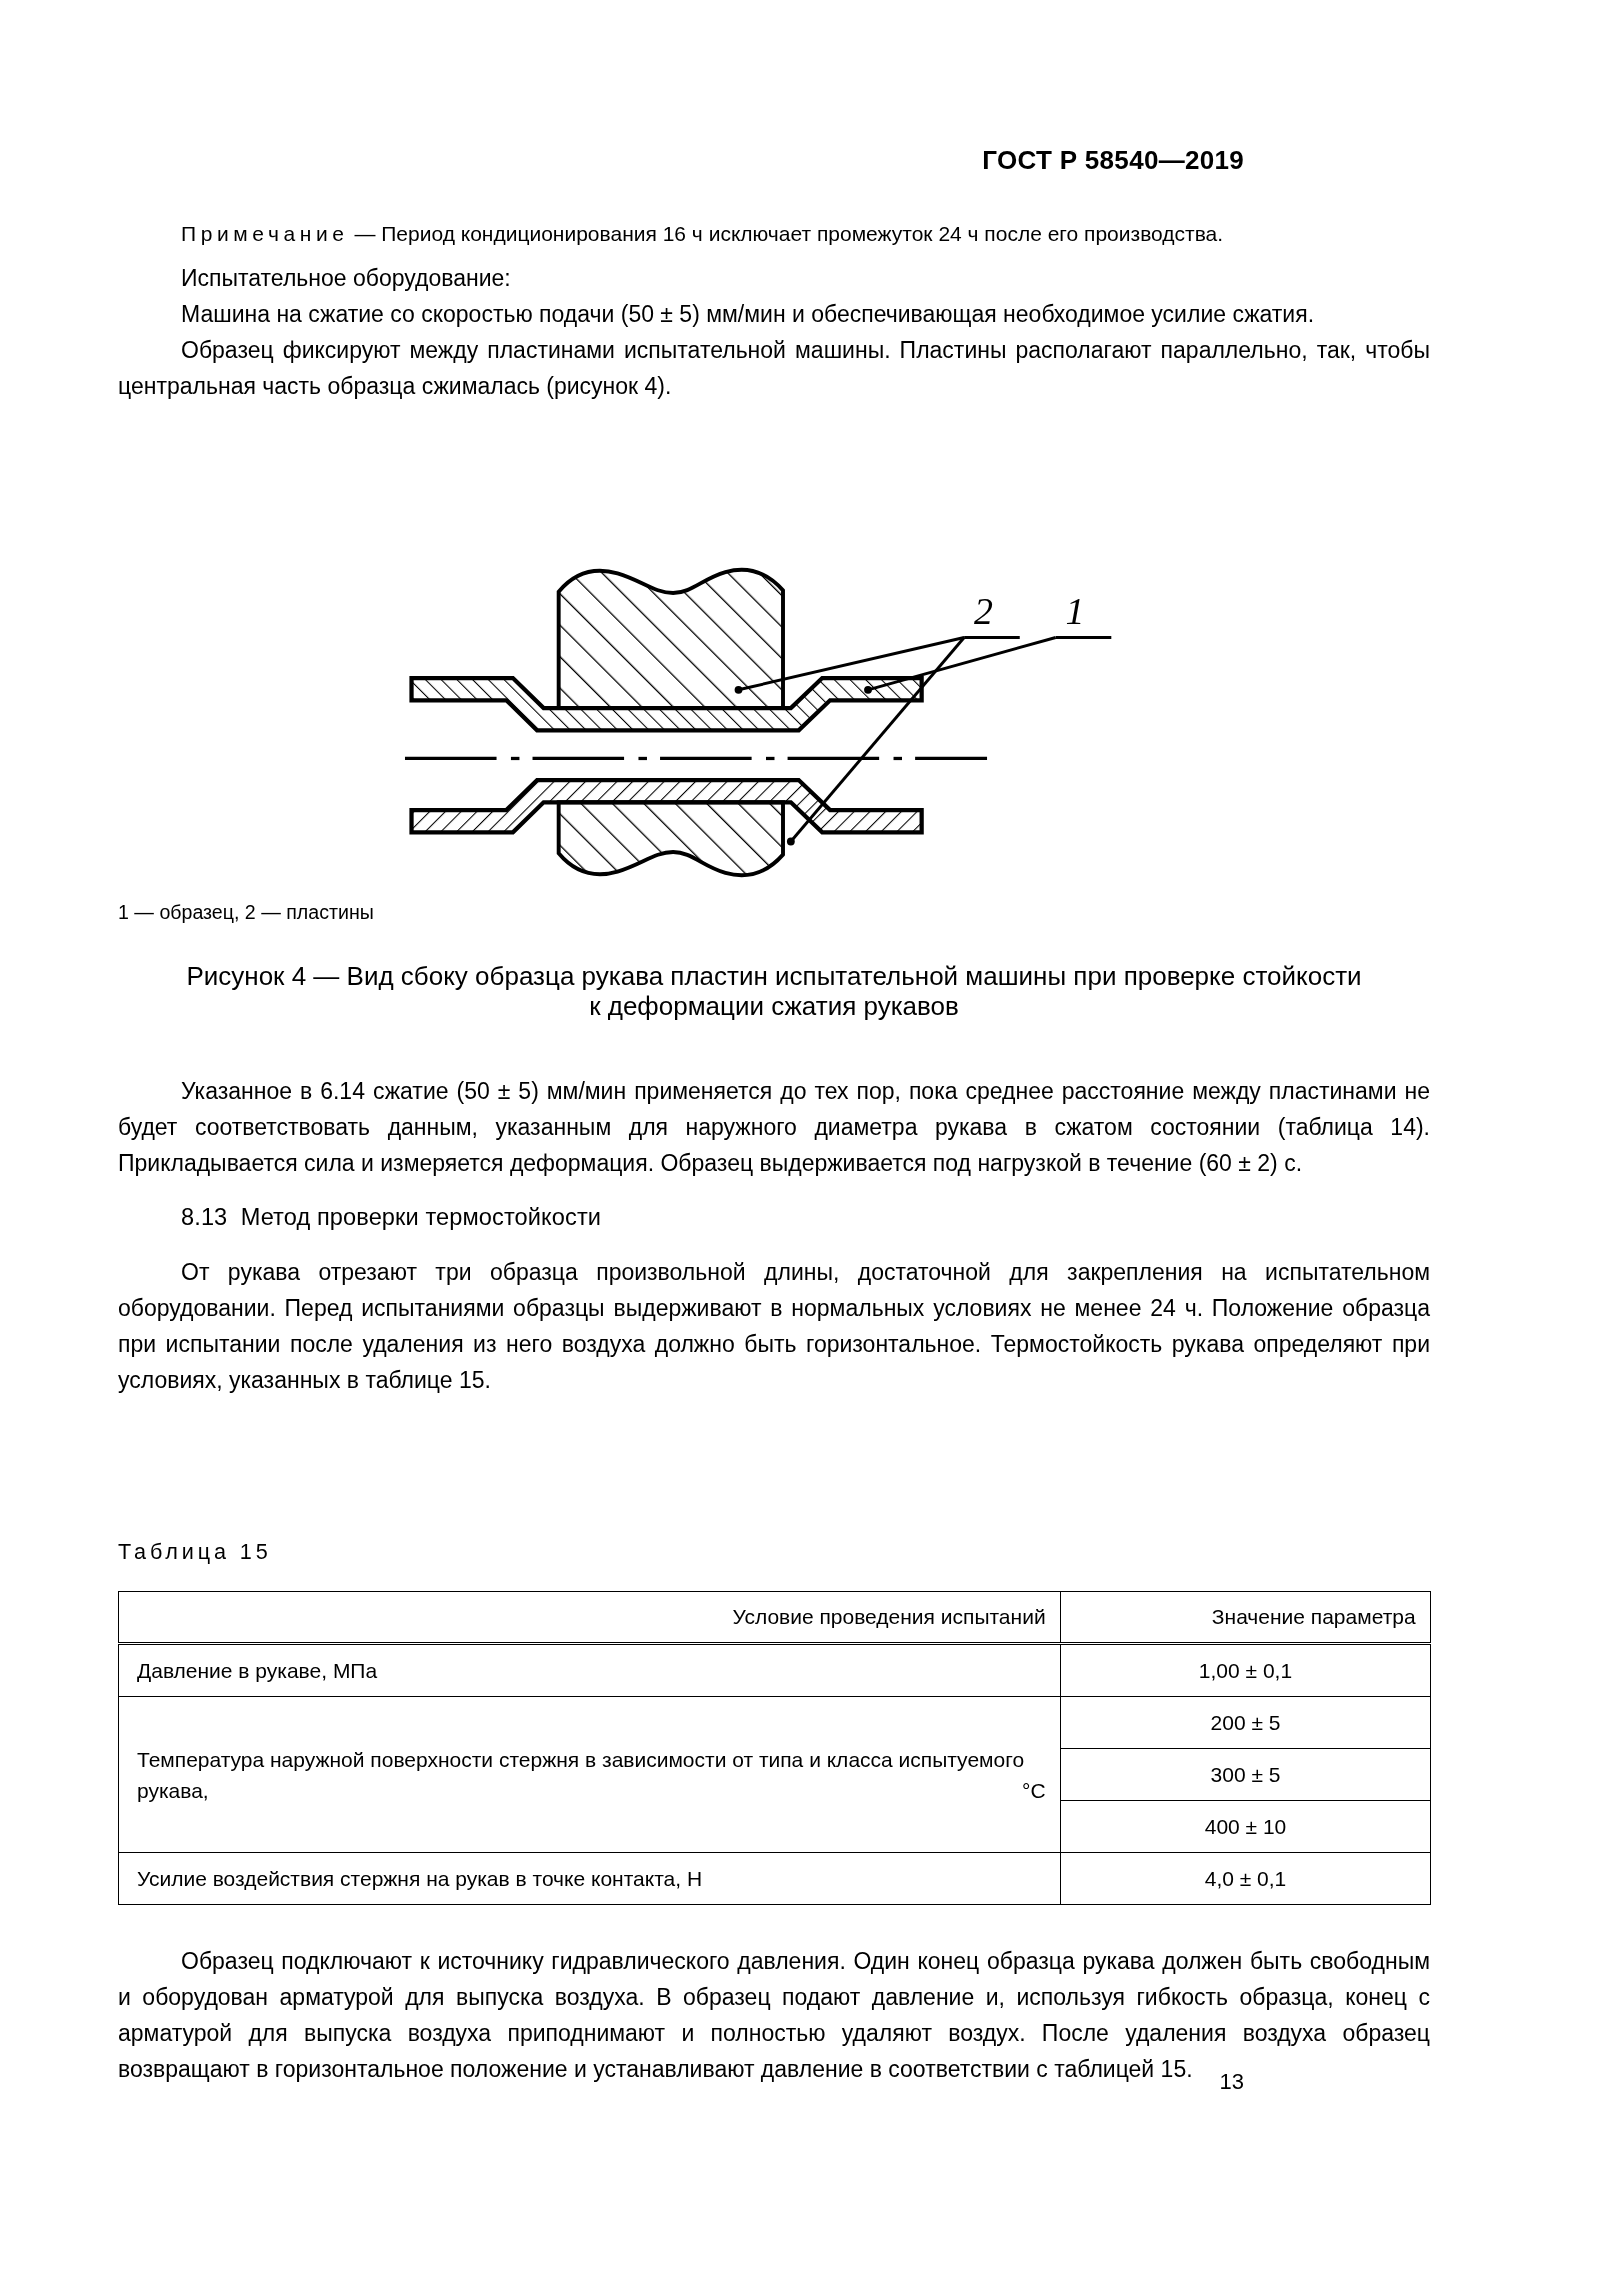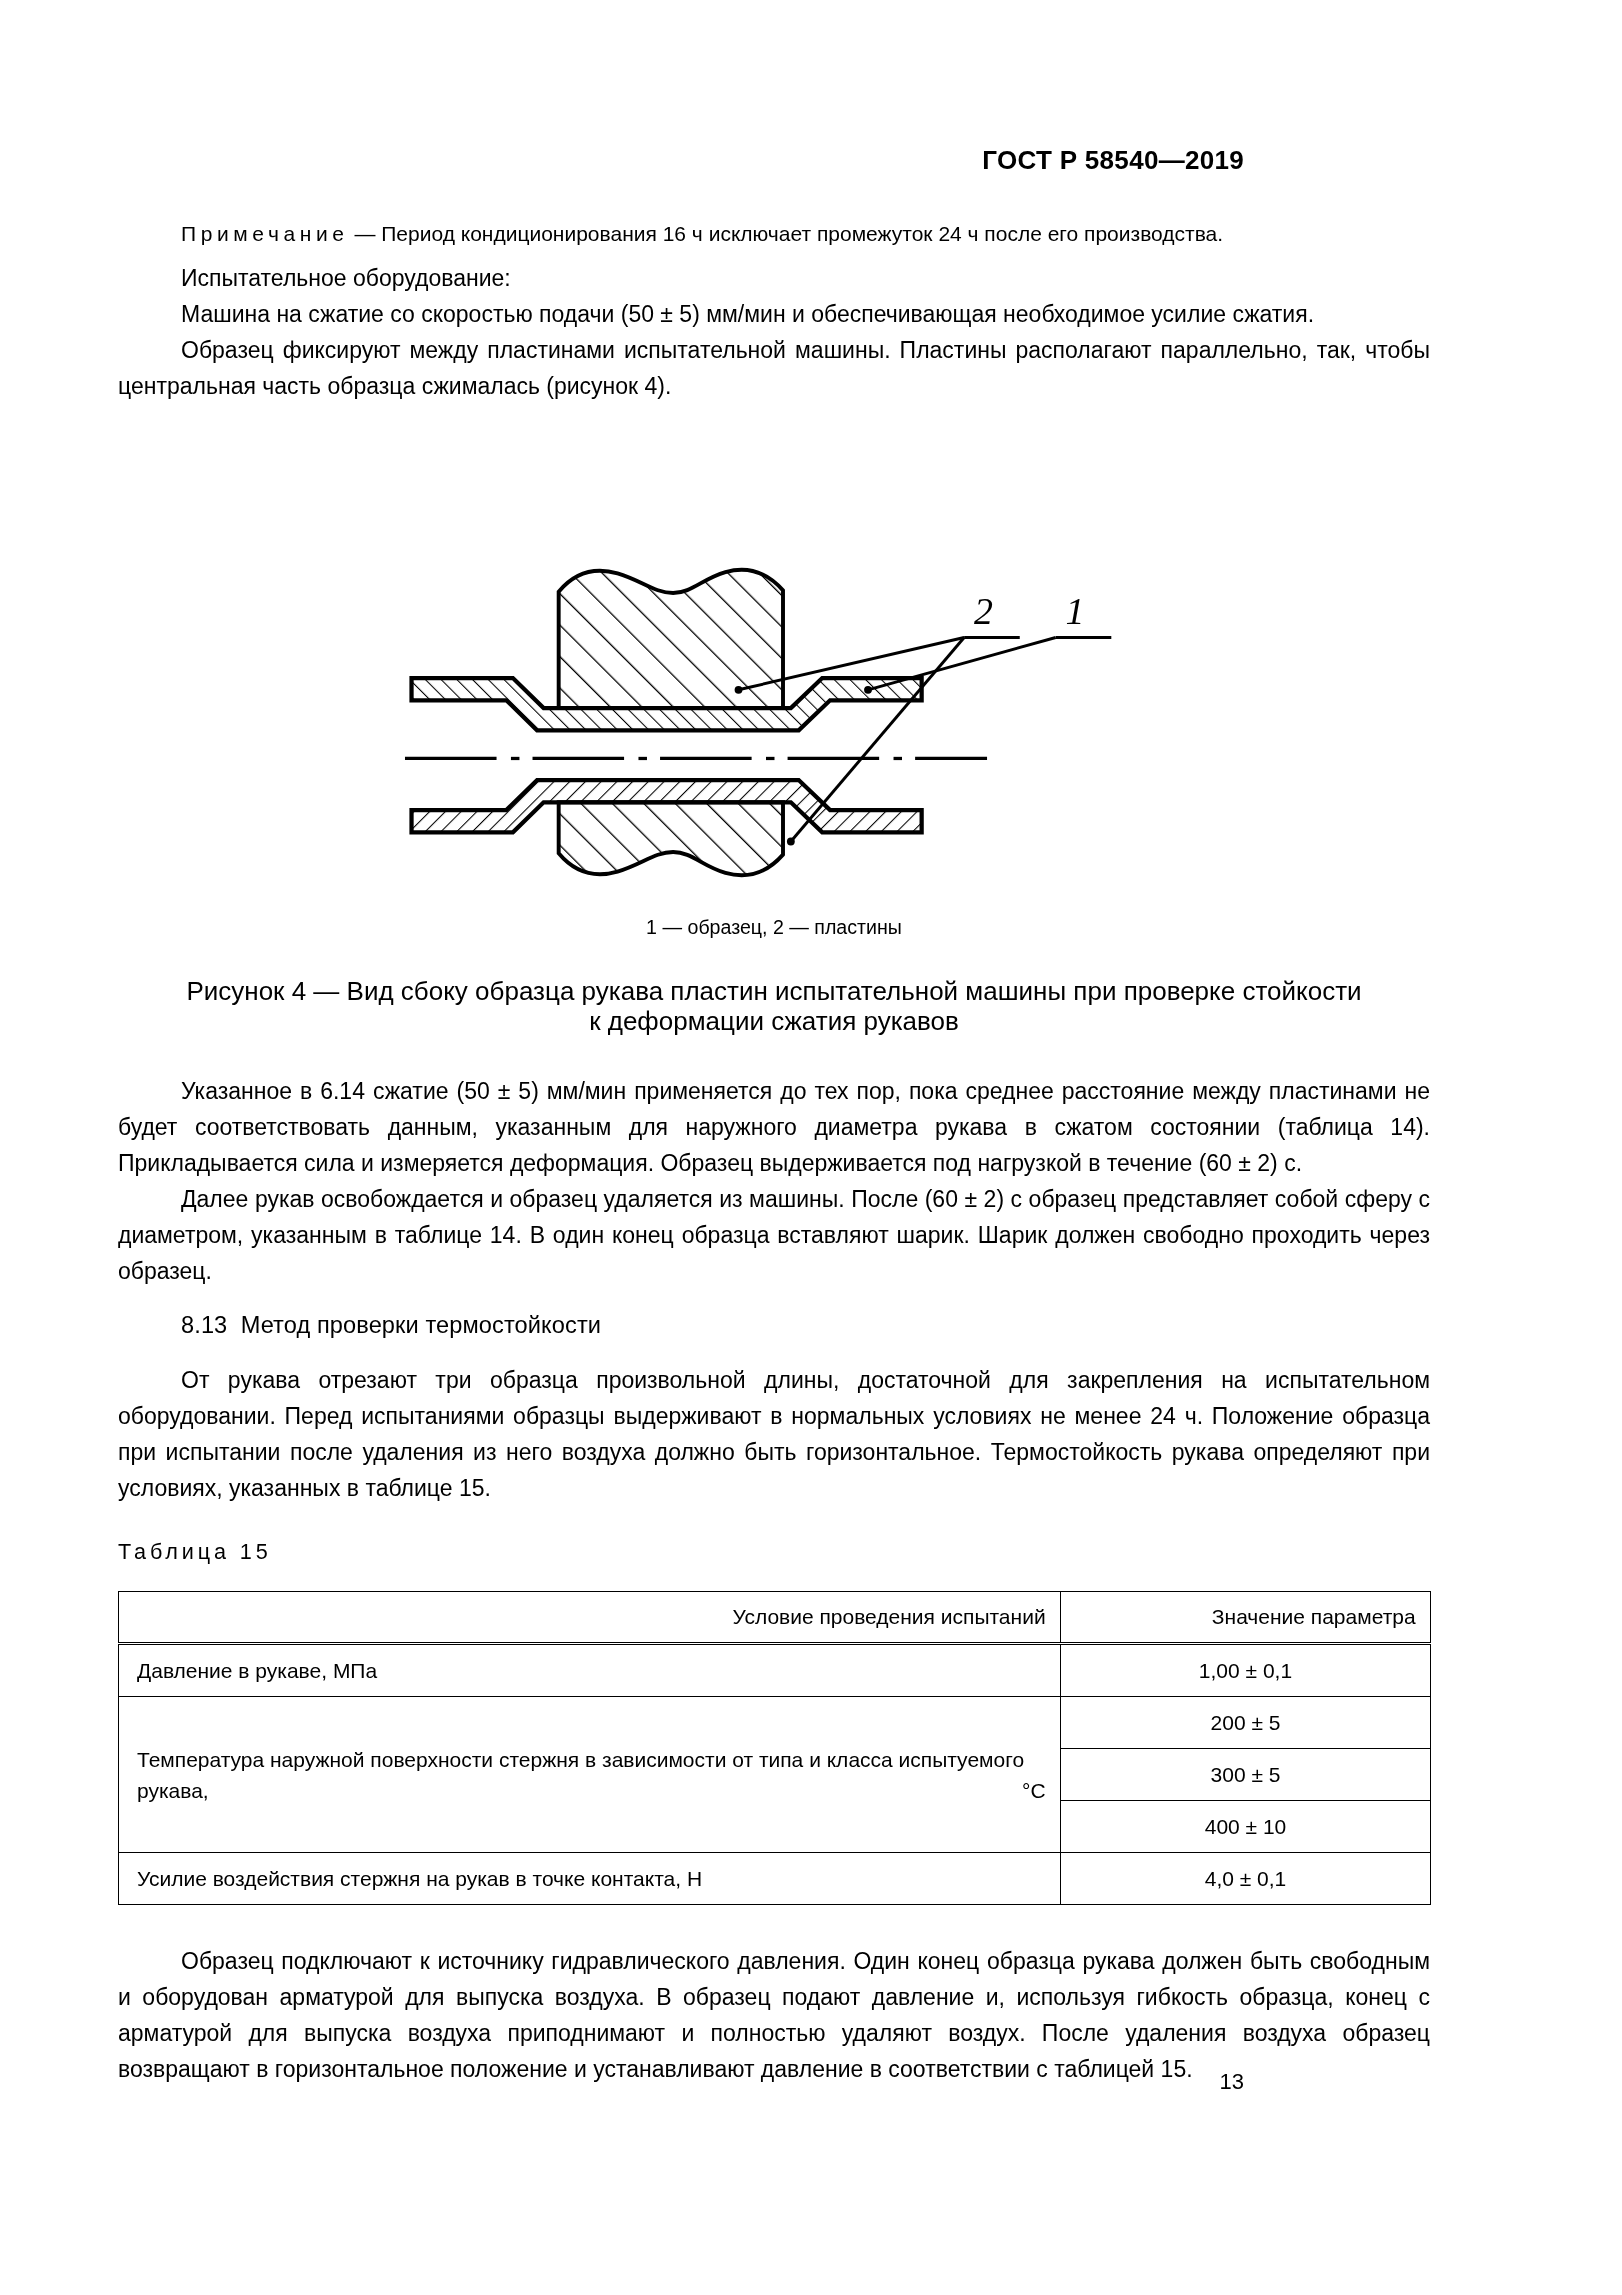--- a/index.html
+++ b/index.html
@@ -76,22 +76,21 @@
     left: 118px;
     top: 559px;
     width: 1312px;
   }
   .figure-svg-holder {
     width: 100%;
     display: flex;
     justify-content: center;
   }
   .fig-sublabel {
-    margin-top: 28px;
-    text-align: center;
+    margin-top: 13px;
     font-size: 19.6px;
     line-height: 27.5px;
   }
   .fig-caption {
     margin-top: 34px;
     text-align: center;
     font-size: 26px;
     line-height: 30px;
   }
 
@@ -267,21 +266,20 @@
 
     <div class="fig-caption">
       <div>Рисунок 4 — Вид сбоку образца рукава пластин испытательной машины при проверке стойкости</div>
       <div>к деформации сжатия рукавов</div>
     </div>
   </div>
 
   <div class="content" style="top:1073px;">
     <p class="body">Указанное в 6.14 сжатие (50 ± 5) мм/мин применяется до тех пор, пока среднее расстояние между пластинами не будет соответствовать данным, указанным для наружного диаметра рукава в сжатом состоянии (таблица 14). Прикладывается сила и измеряется деформация. Образец выдерживается под нагрузкой в течение (60 ± 2) с.</p>
 
-    <p class="body">Далее рукав освобождается и образец удаляется из машины. После (60 ± 2) с образец представляет собой сферу с диаметром, указанным в таблице 14. В один конец образца вставляют шарик. Шарик должен свободно проходить через образец.</p>
 
     <div class="gap-md"></div>
 
     <h3 class="section">
       <span>8.13</span>&nbsp;
       <span>Метод проверки термостойкости</span>
     </h3>
 
     <div class="gap-md"></div>
 

